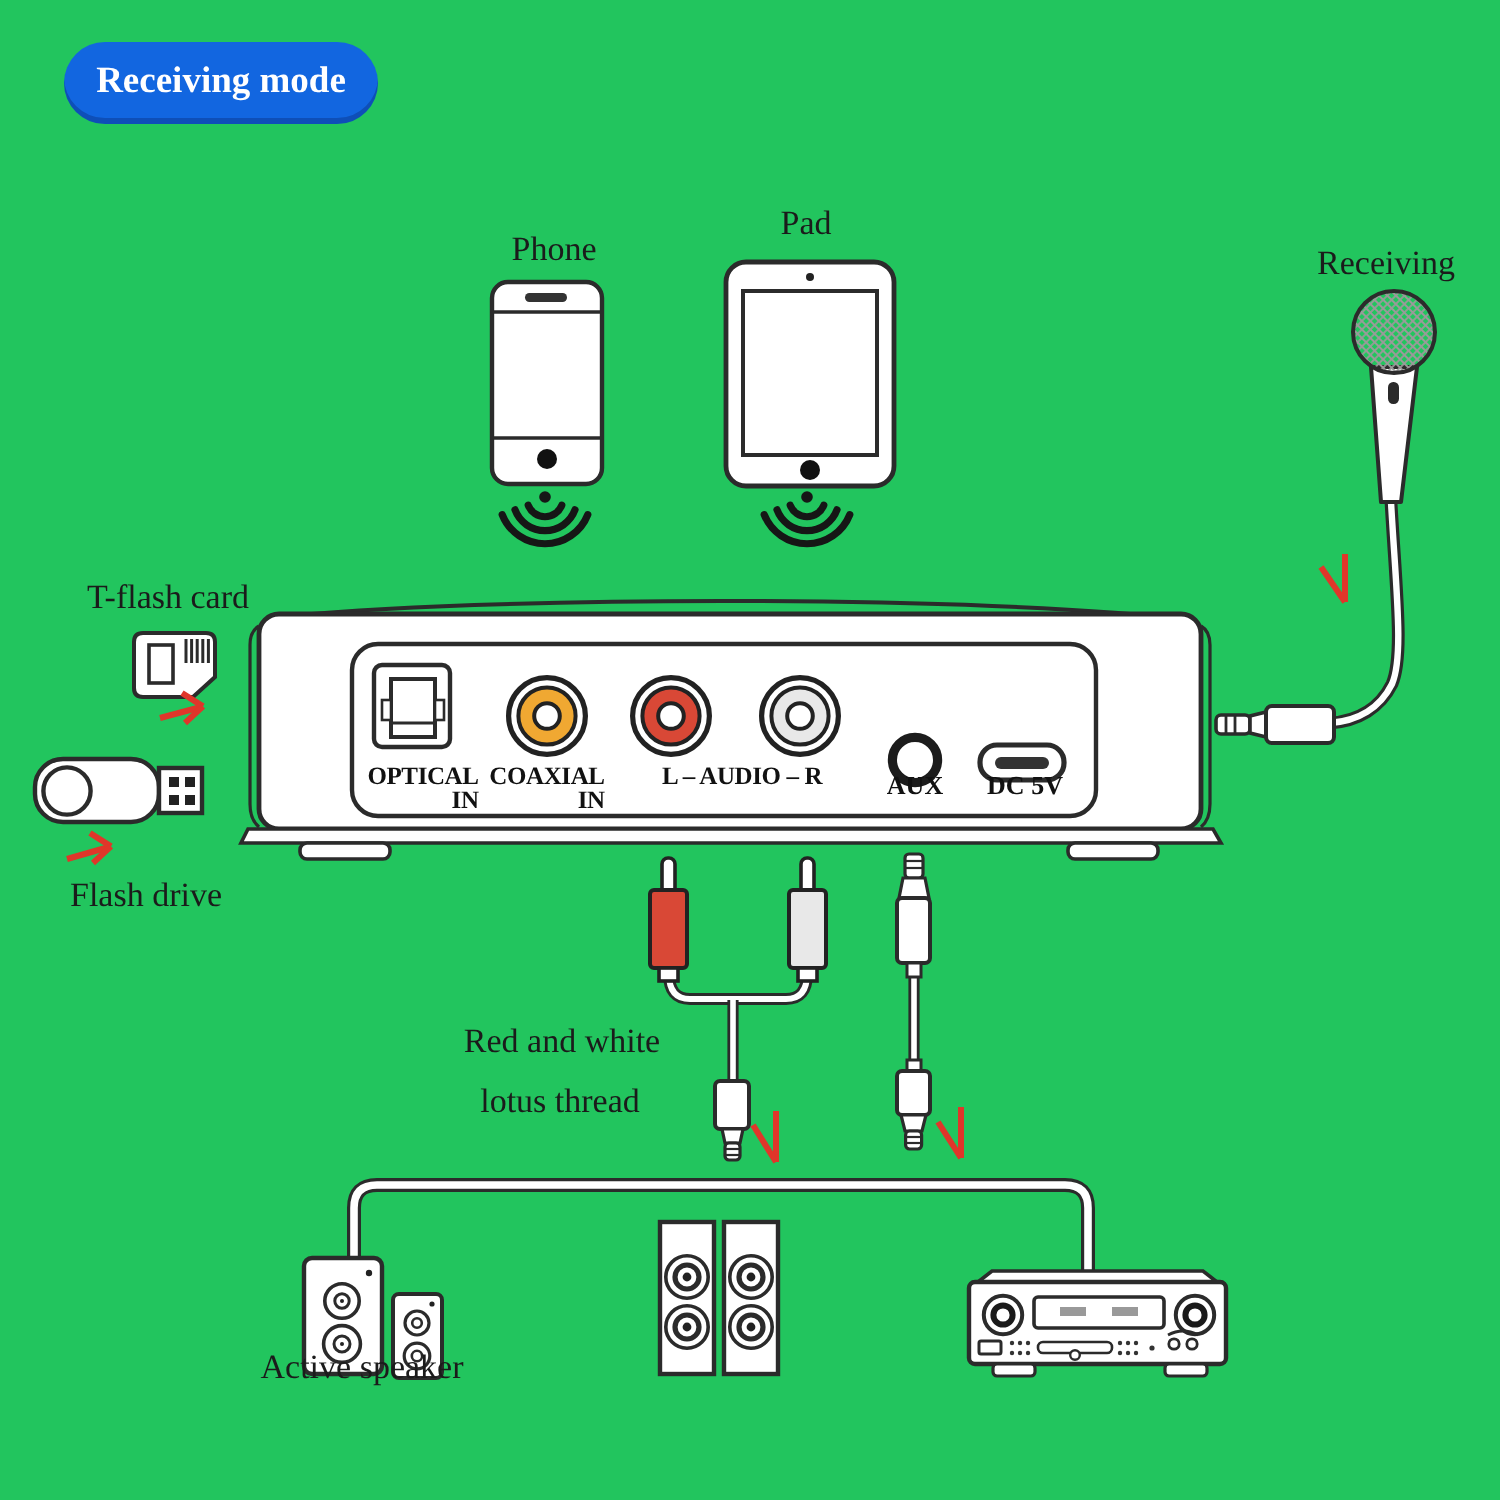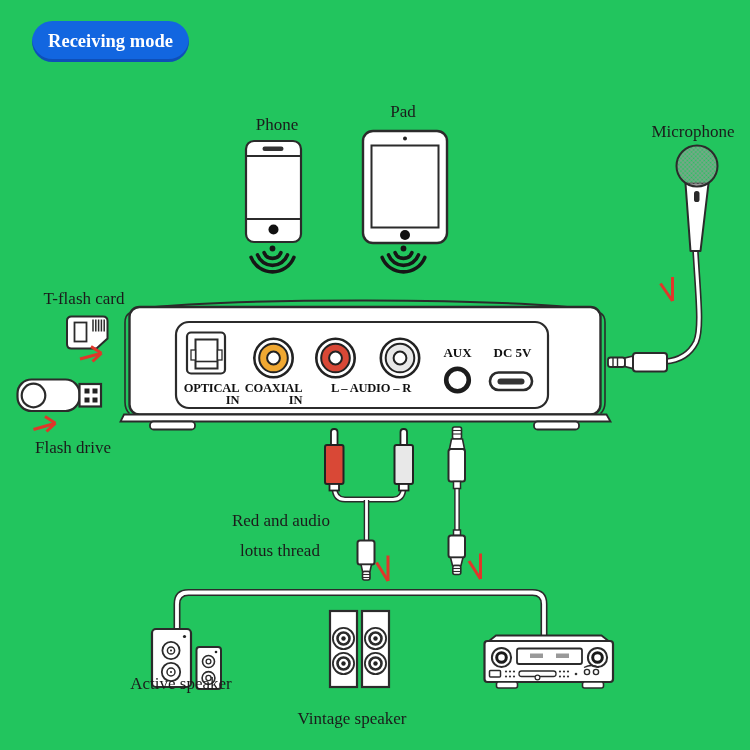--- a/index.html
+++ b/index.html
@@ -5,21 +5,21 @@
   html,body{margin:0;padding:0;background:#fff;}
   #stage{position:relative;width:750px;height:750px;background:#22c55e;overflow:hidden;
          font-family:Liberation Serif, serif;color:#1c1c1c;}
   #art{position:absolute;left:0;top:0;}
   .lbl{position:absolute;transform:translateX(-50%);white-space:nowrap;
        font-size:17px;color:#1b1b1b;}
   .plabel{position:absolute;transform:translateX(-50%);text-align:right;
           font-size:12.5px;font-weight:bold;color:#111;line-height:11.5px;letter-spacing:-0.2px;}
   .plabel span{display:block;}
   .plabel1{position:absolute;transform:translateX(-50%);font-size:13px;font-weight:bold;
-           color:#111;white-space:nowrap;}
+           color:#111;white-space:nowrap;margin-top:40px;}
   #badge{position:absolute;left:32px;top:21px;width:157px;height:41px;border-radius:21px;
          background:#1266e0;box-shadow:inset 0 -3px 0 rgba(0,0,40,0.22);
          display:flex;align-items:center;justify-content:center;
          color:#fff;font-size:18.5px;font-weight:bold;}
 </style>
 </head>
 <body>
 
 <div id="stage">
 
@@ -277,27 +277,26 @@
       <path d="M480.5,553.5 L480.5,579"></path>
           <path d="M469,561 L480.5,579"></path>
     </g>
   </g>
 </svg>
 
   <div id="badge">Receiving mode</div>
 
   <div class="lbl" style="left:277px;top:115px">Phone</div>
   <div class="lbl" style="left:403px;top:102px">Pad</div>
-  <div class="lbl" style="left:693px;top:122px">Microphone</div>
+  <div class="lbl" style="left:693px;top:122px">Receiving</div>
   <div class="lbl" style="left:84px;top:289px">T-flash card</div>
   <div class="lbl" style="left:73px;top:438px">Flash drive</div>
-  <div class="lbl" style="left:281px;top:511px">Red and audio</div>
+  <div class="lbl" style="left:281px;top:511px">Red and white</div>
   <div class="lbl" style="left:280px;top:541px">lotus thread</div>
   <div class="lbl" style="left:181px;top:674px">Active speaker</div>
-  <div class="lbl" style="left:352px;top:709px">Vintage speaker</div>
 
   <div class="plabel" style="left:211.5px;top:383px">
     <span>OPTICAL</span>
     <span>IN</span>
   </div>
   <div class="plabel" style="left:273.5px;top:383px">
     <span>COAXIAL</span>
     <span>IN</span>
   </div>
   <div class="plabel" style="left:371px;top:383px">

